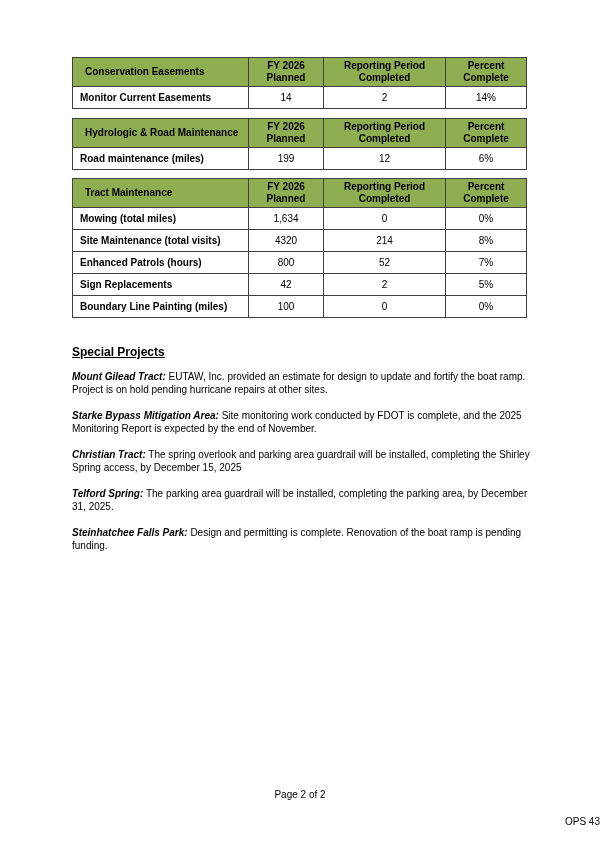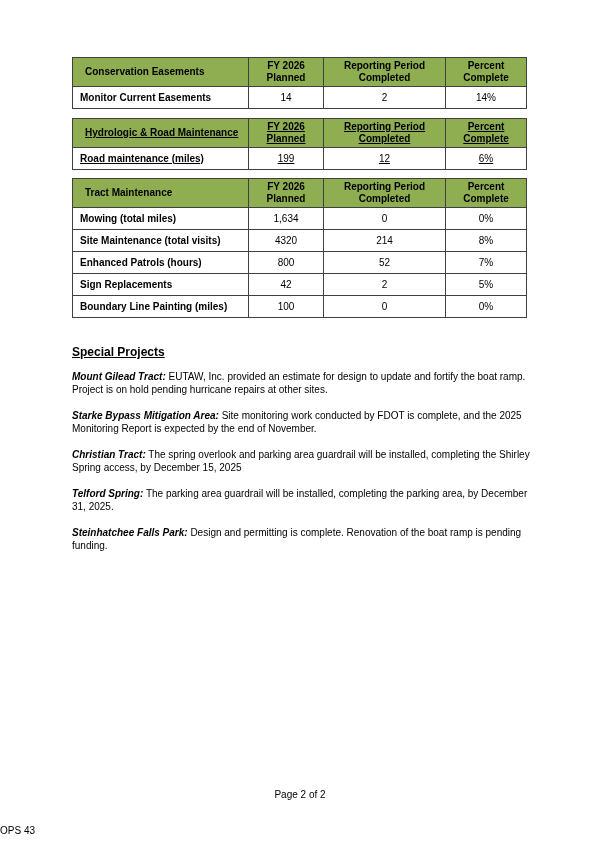--- a/index.html
+++ b/index.html
@@ -85,23 +85,22 @@
     left: 0;
     width: 600px;
     text-align: center;
     font-size: 10px;
   }
   .footer-code {
     position: absolute;
     top: 816px;
     left: 0;
     width: 600px;
-    text-align: left;
-    font-size: 10px;
-    margin-top: 9px;
+    text-align: right;
+    font-size: 10px;
   }
 </style>
 </head>
 <body>
 
 <div class="page">
   <div class="content">
 
     <table class="rpt">
       <colgroup>
@@ -121,21 +120,21 @@
       <tbody>
         <tr>
           <td class="c1">Monitor Current Easements</td>
           <td>14</td>
           <td>2</td>
           <td>14%</td>
         </tr>
       </tbody>
     </table>
 
-    <table class="rpt" style="margin-bottom:8px;text-decoration:underline;">
+    <table class="rpt" style="margin-bottom:8px;">
       <colgroup>
         <col class="col-label">
           <col class="col-planned">
           <col class="col-completed">
           <col class="col-percent">
       </colgroup>
       <thead>
         <tr>
           <th class="c1">Hydrologic &amp; Road Maintenance</th>
           <th>FY 2026 Planned</th>

